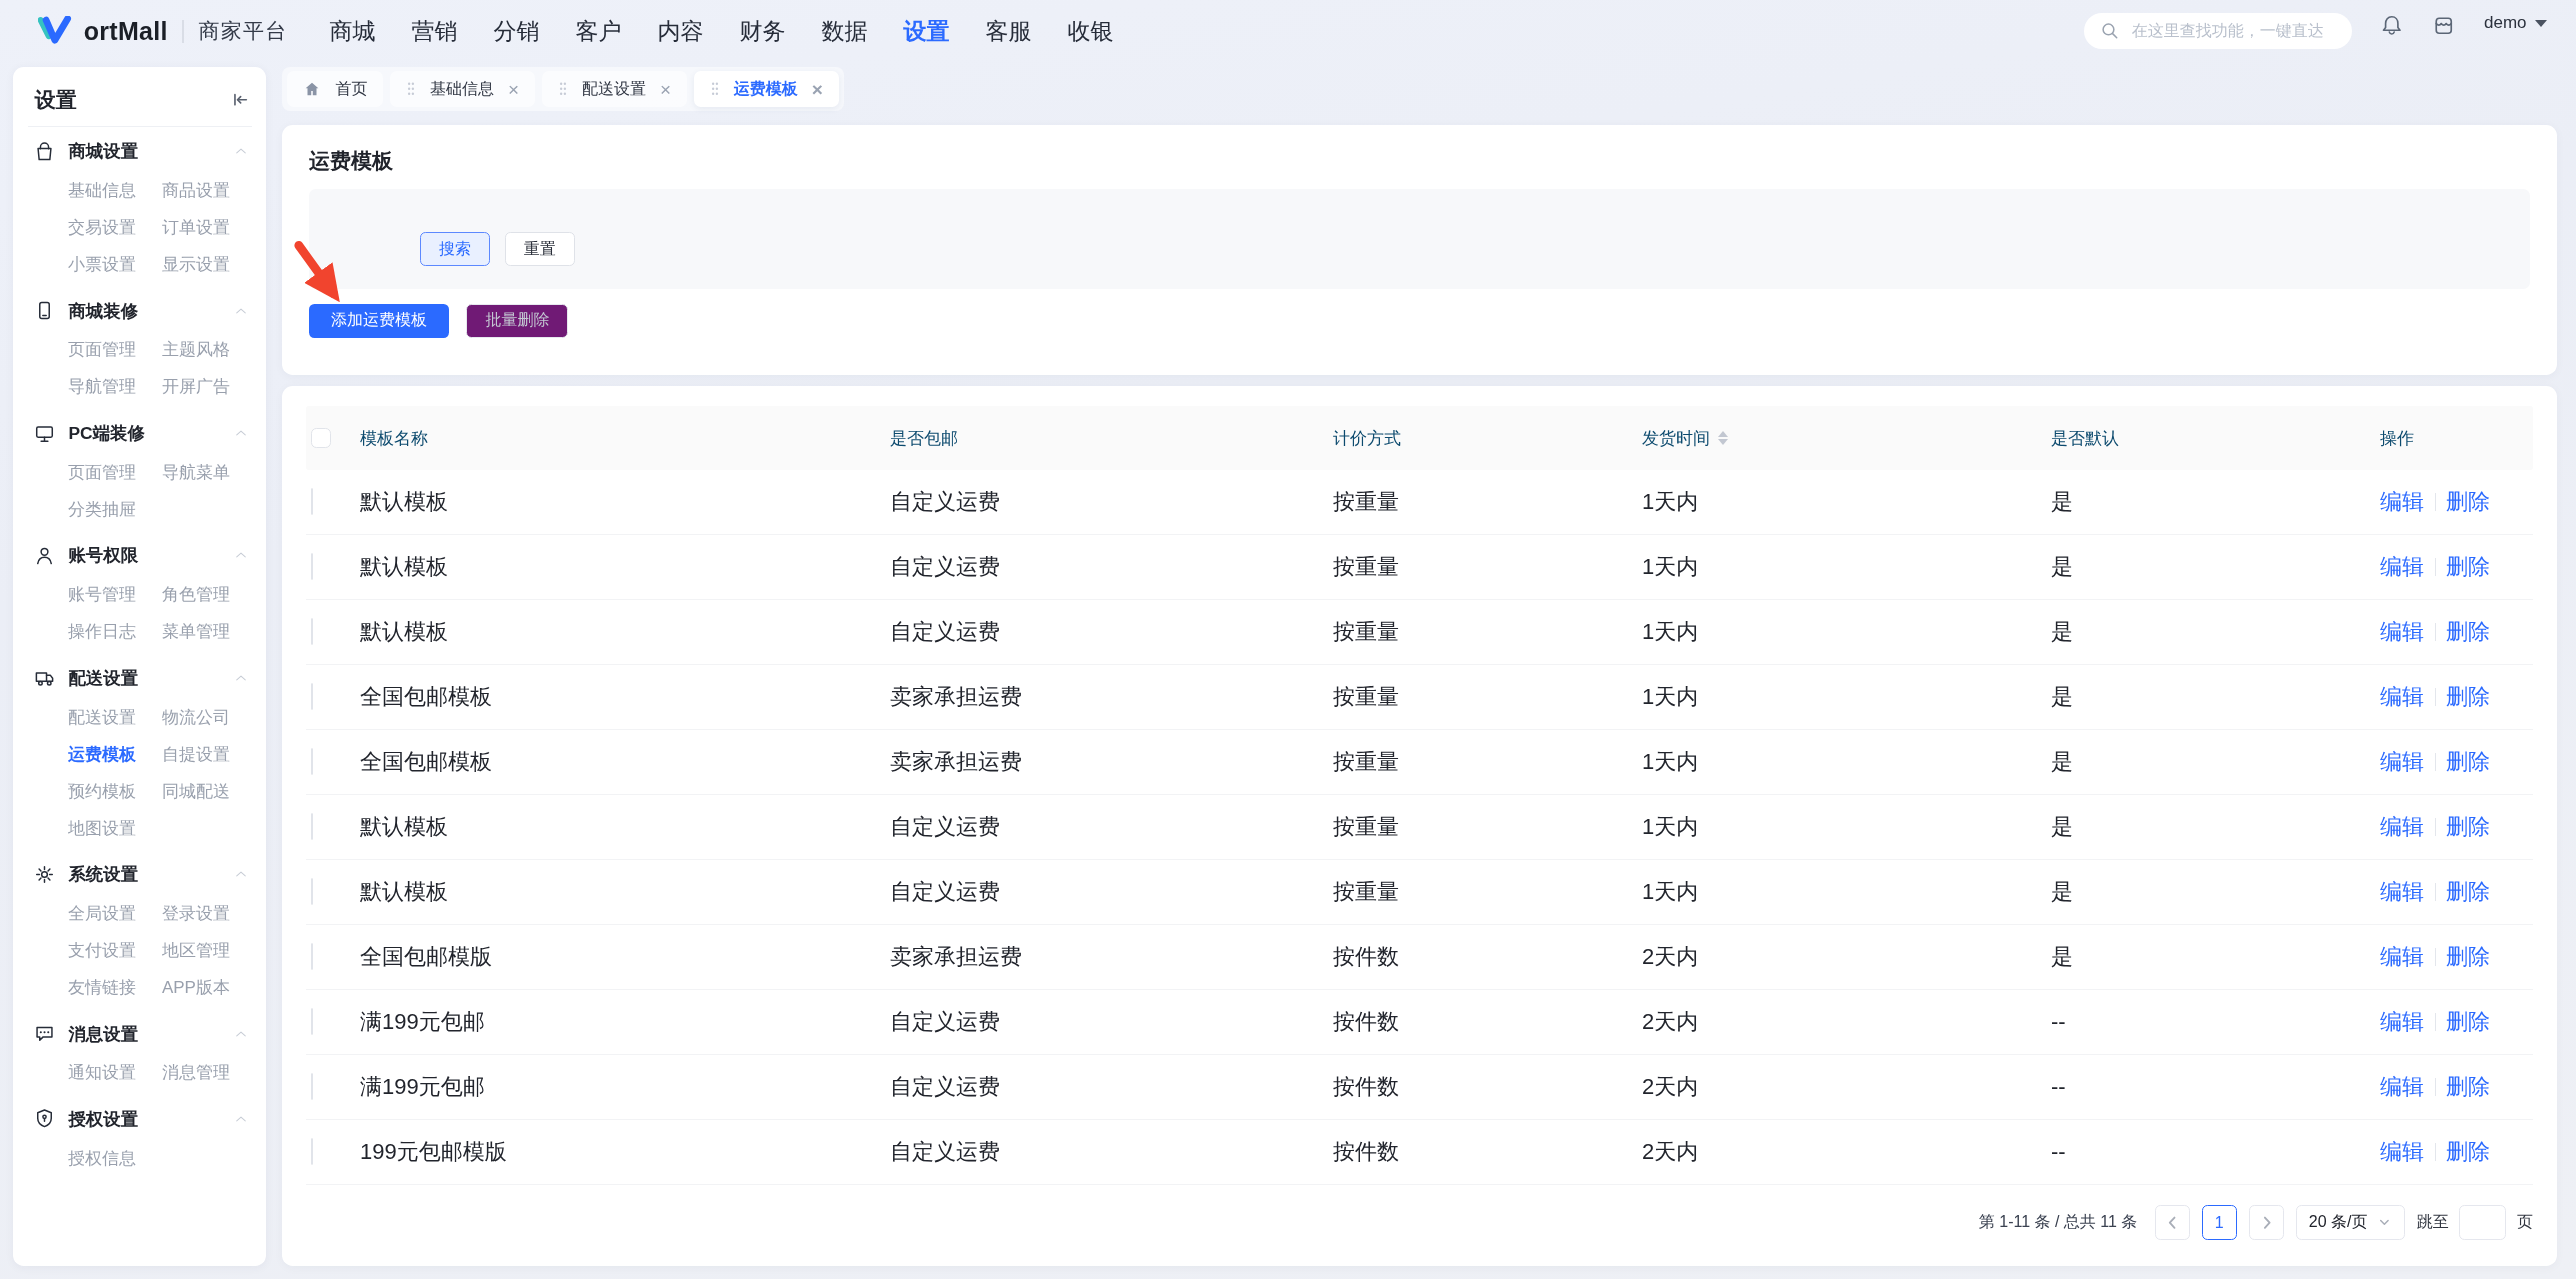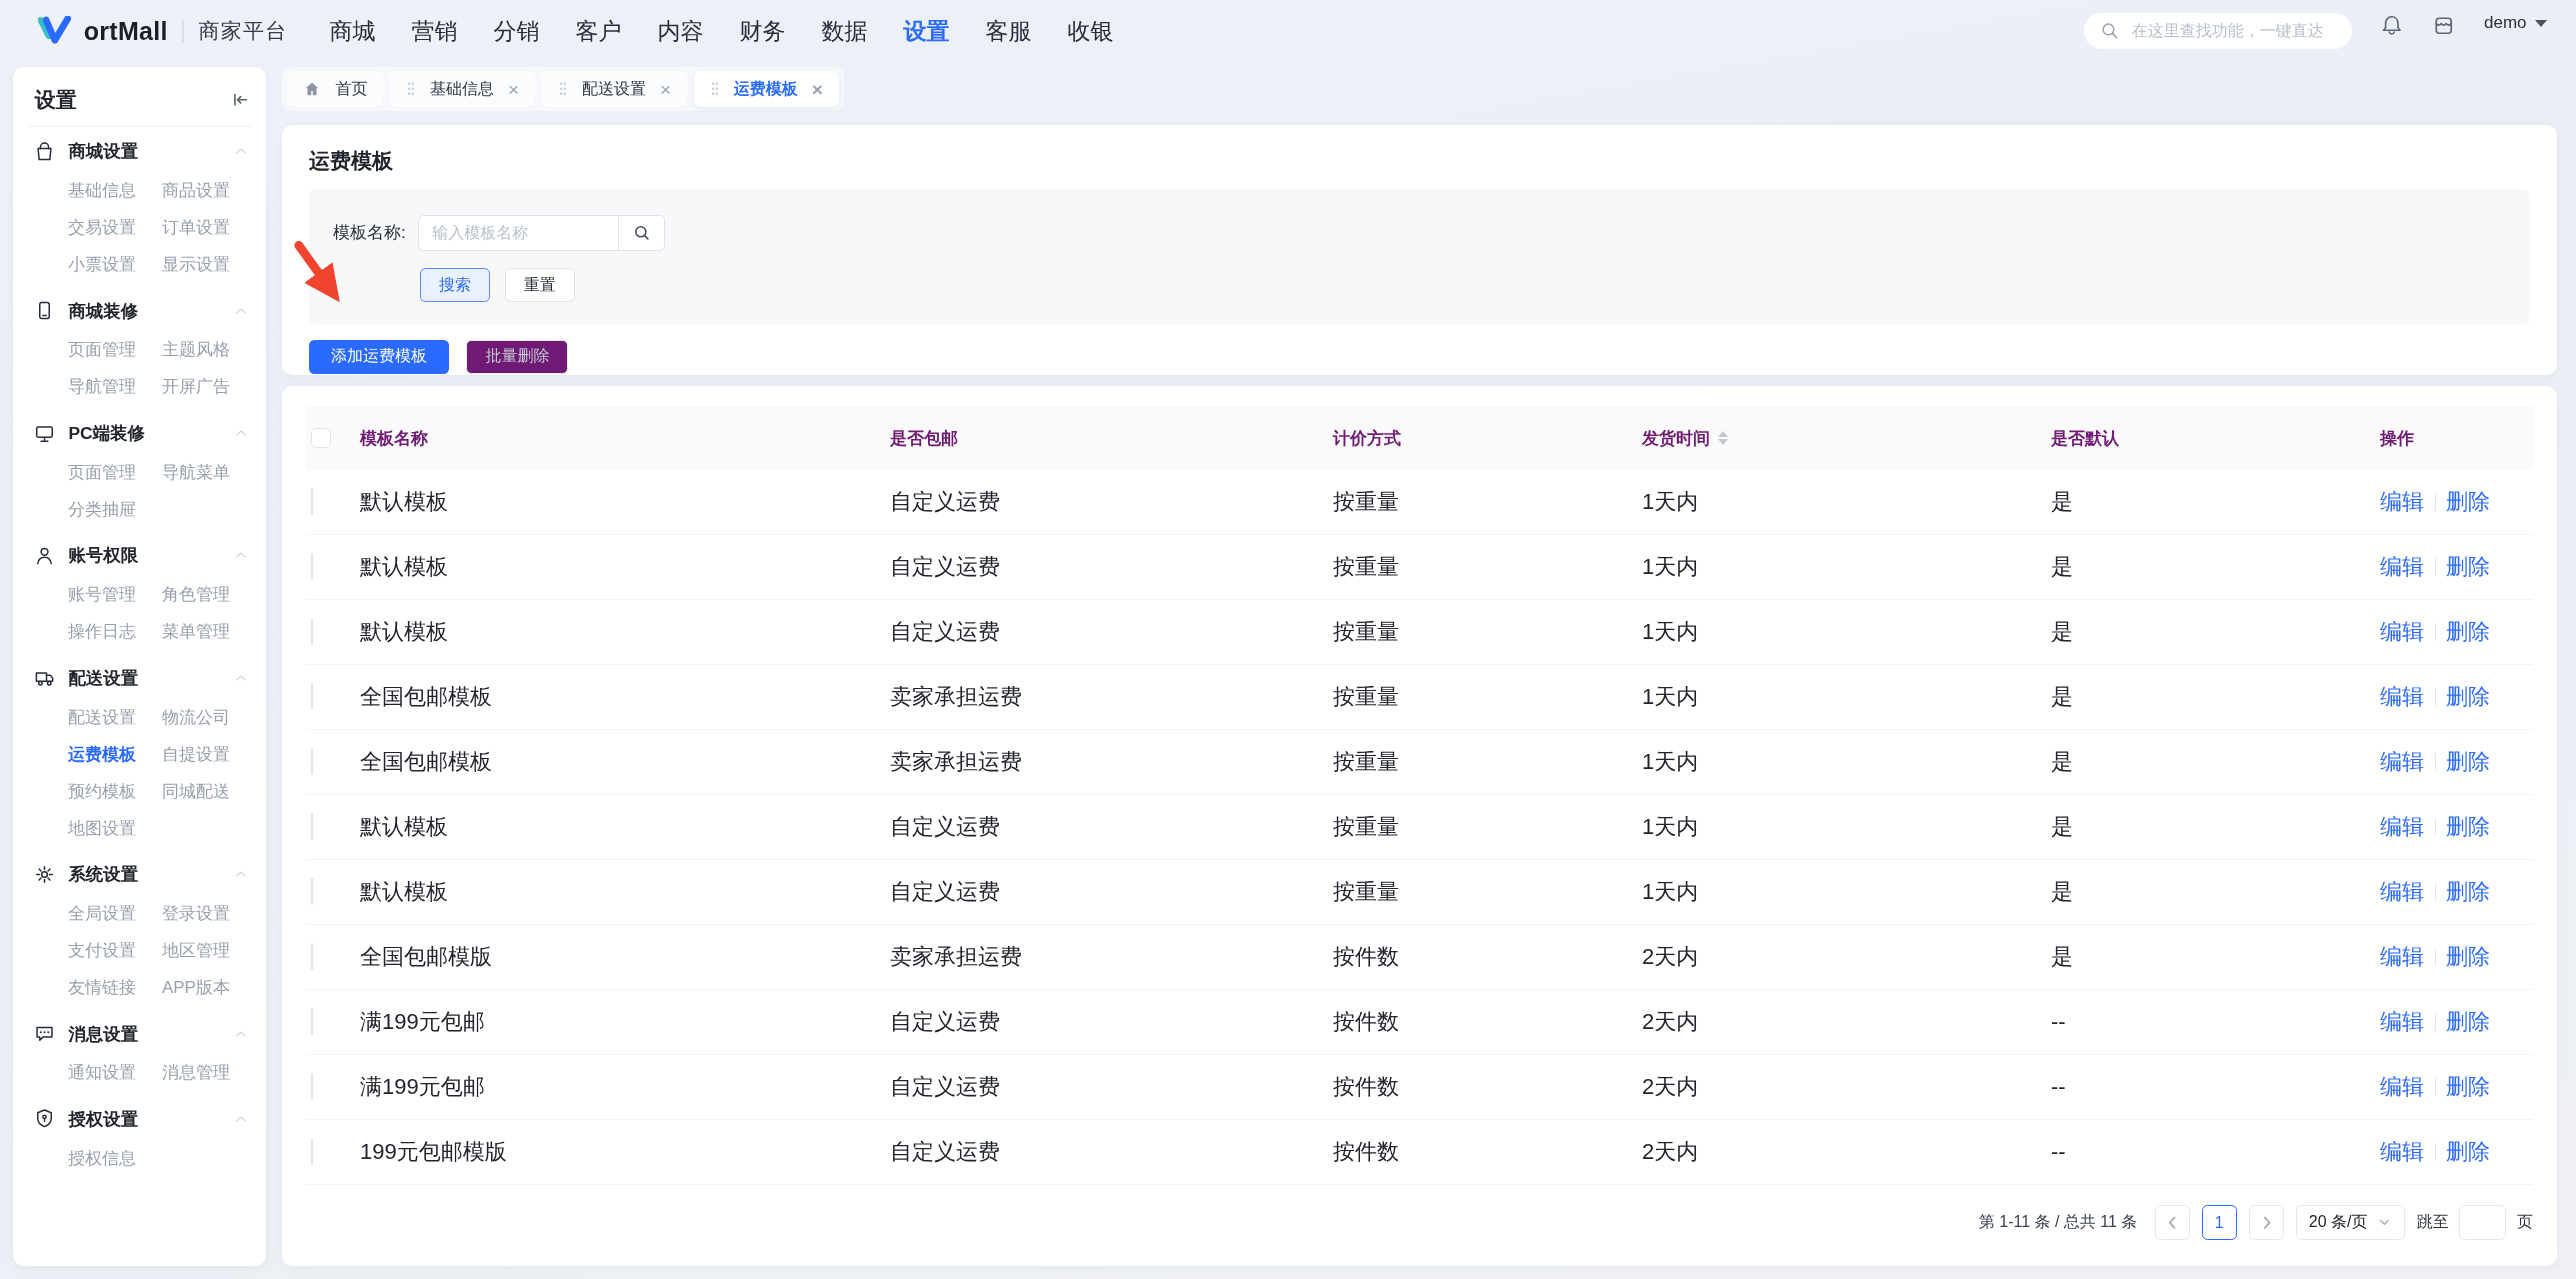--- a/index.html
+++ b/index.html
@@ -68,21 +68,21 @@
   .btn{height:34px;border-radius:5.4px;font-size:16px;display:inline-flex;align-items:center;justify-content:center;
     padding:0 18px;border:0.7px solid transparent;cursor:pointer;white-space:nowrap}
   .btn-search{background:#e9f0ff;border-color:#5c88ff;color:var(--primary)}
   .btn-reset{background:#fff;border-color:#dfe2e8;color:#2a2f3a}
   .action-row{margin-top:14.8px;display:flex;gap:17.4px}
   .btn-primary{background:var(--primary);color:#fff;padding:0 21px;font-weight:500}
   .btn-disabled{background:#701a75;border-color:#e7e9ef;color:#c3c8d2;cursor:not-allowed}
   
   .card-table{top:386px;height:880px;padding:20px 24px 0;display:flex;flex-direction:column}
   .tgrid{display:grid;grid-template-columns:54px 530px 443px 309px 409px 329px 1fr;align-items:center}
-  .thead{background:#fafafa;height:64px;border-radius:2.7px;font-weight:700;font-size:17px;color:#701a75}
+  .thead{background:#fafafa;height:64px;border-radius:2.7px;font-weight:400;font-size:17px;color:#0c4a6e}
   .th{display:flex;align-items:center}
   .trow{height:65px;border-bottom:0.7px solid var(--row-line);font-size:22px;color:#21242c}
   .checkbox{width:20px;height:20px;border:1.3px solid #e1e4ea;border-radius:5.4px;background:#fff;margin-left:5.4px;cursor:pointer}
   .sorter{display:inline-flex;flex-direction:column;margin-left:8px;gap:2.7px}
   .sorter i{width:0;height:0;border-left:5.4px solid transparent;border-right:5.4px solid transparent}
   .sorter .up{border-bottom:6px solid #c2c7d1}
   .sorter .dn{border-top:6px solid #c2c7d1}
   .ops{display:flex;align-items:center;gap:10.7px}
   .link{color:var(--primary);cursor:pointer}
   .op-div{width:0.7px;height:17.4px;background:#e3e6ec}
@@ -386,32 +386,20 @@
         </svg>
       </span>
       <span>运费模板</span>
       <span class="tab-close">×</span>
     </div>
   </div>
 
 <div class="card card-top">
   <div class="page-title">运费模板</div>
   <div class="filter-panel">
-    <div class="filter-row">
-      <span class="filter-label">模板名称:</span>
-      <div class="input-group">
-        <input placeholder="输入模板名称" style="">
-        <span class="sbtn">
-          <svg width="20" height="20" viewBox="0 0 34 34" fill="none" stroke="#444b58" stroke-width="2.6" stroke-linecap="round">
-            <circle cx="15" cy="15" r="8.5"></circle>
-              <path d="M21.5 21.5 L27 27"></path>
-          </svg>
-        </span>
-      </div>
-    </div>
     <div class="filter-actions">
       <button class="btn btn-search">搜索</button>
       <button class="btn btn-reset">重置</button>
     </div>
   </div>
   <div class="action-row">
     <button class="btn btn-primary">添加运费模板</button>
     <button class="btn btn-disabled">批量删除</button>
   </div>
 </div>

